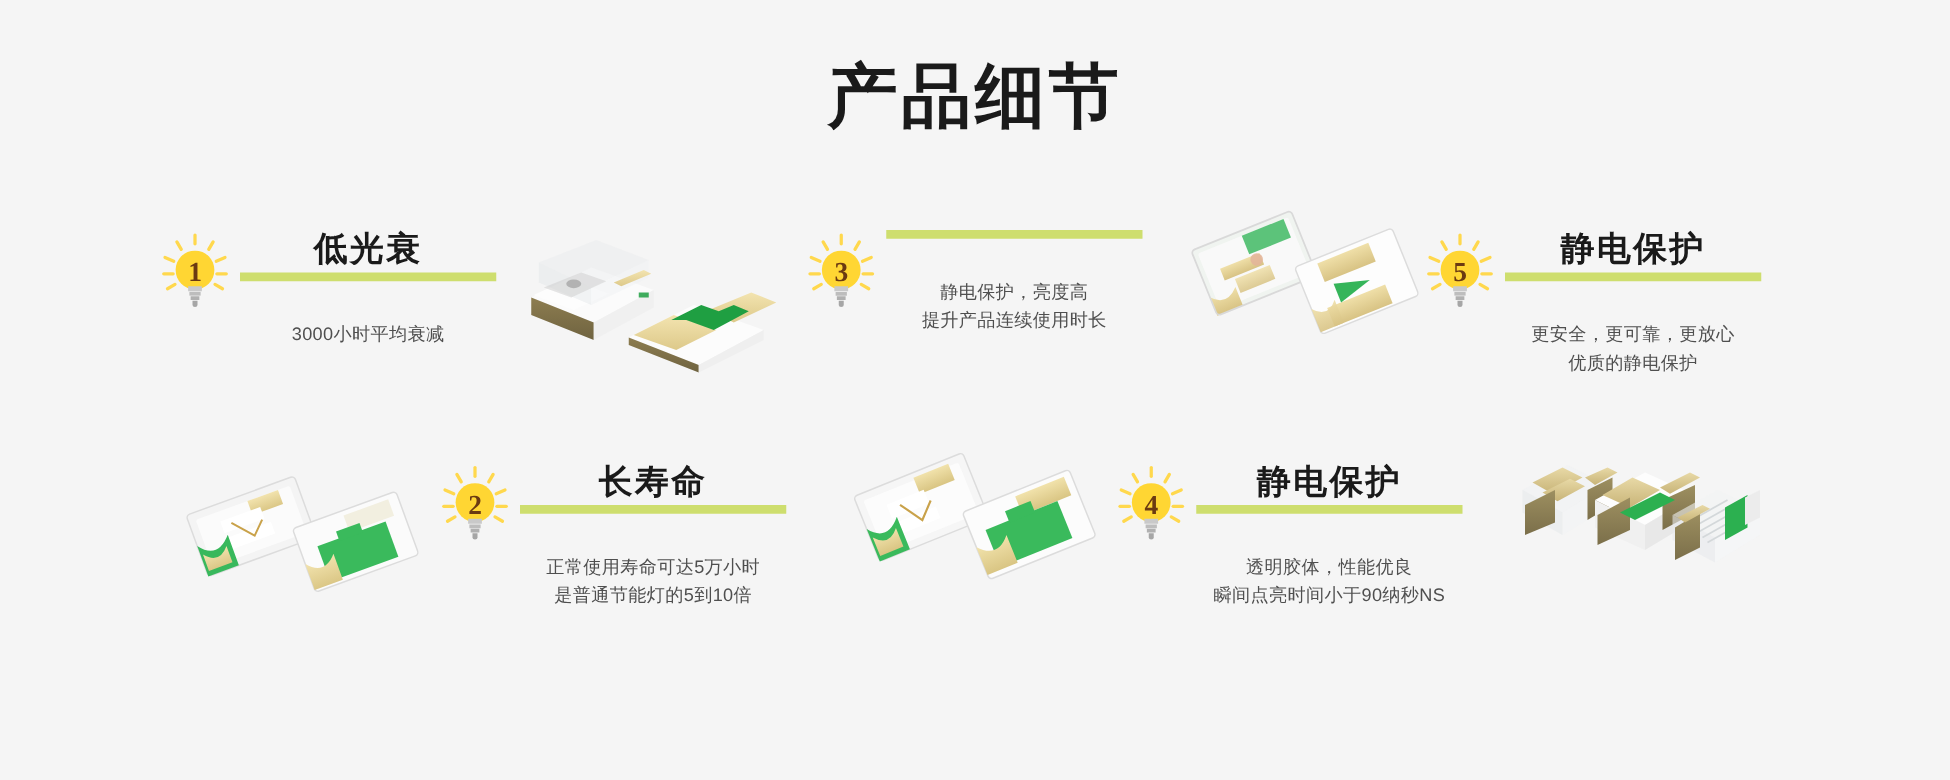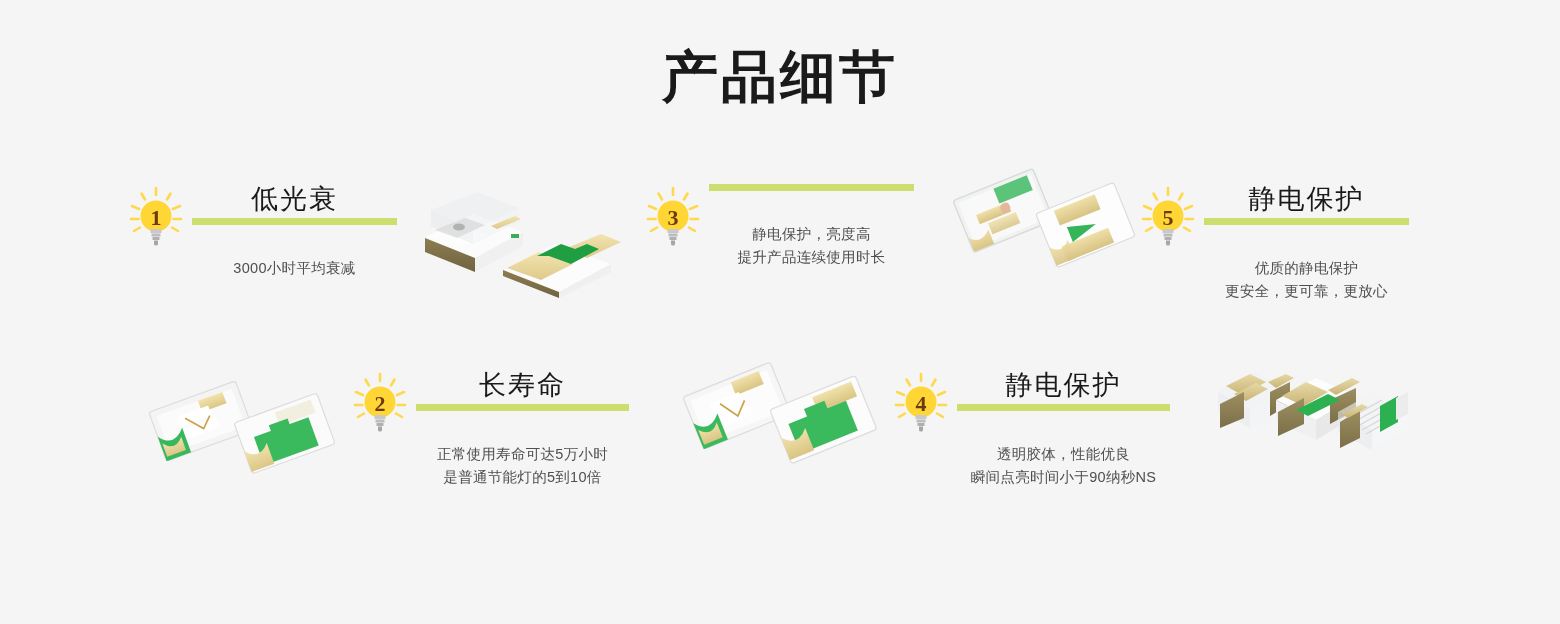--- a/index.html
+++ b/index.html
@@ -49,21 +49,21 @@
     margin-top: 4px;
   }
   .bulb-svg { display: block; }
 
   .feature-body {
     position: relative;
     padding-left: 8px;
   }
   .feature-title {
     font-size: 27px;
-    font-weight: normal;
+    font-weight: bold;
     color: #1a1a1a;
     text-align: center;
     letter-spacing: 2px;
     line-height: 34px;
     padding: 0 10px;
   }
   .feature-rule {
     height: 7px;
     background: #cede6e;
     margin-top: 2px;
@@ -255,22 +255,22 @@
         <path d="M23.5 47.5 h9 v3 h-9 z" fill="#bdbdbd"></path>
         <path d="M24.5 51 h7 v3 h-7 z" fill="#b0b0b0"></path>
         <path d="M26 54.5 h4 v3.5 q0 1.5 -2 1.5 q-2 0 -2 -1.5 z" fill="#a6a6a6"></path>
         <text x="28" y="39" text-anchor="middle" font-family="Liberation Serif, serif" font-size="22" font-weight="bold" fill="#6b3a12">5</text>
       </svg>
     </div>
     <div class="feature-body">
       <div class="feature-title">静电保护</div>
       <div class="feature-rule"></div>
       <div class="feature-desc">
+        <span class="line">更安全，更可靠，更放心</span>
         <span class="line">优质的静电保护</span>
-        <span class="line">更安全，更可靠，更放心</span>
       </div>
     </div>
   </div>
 
   <div class="led-photo p1">
     <svg width="215" height="115" viewBox="0 0 215 115">
       <defs>
         <linearGradient id="goldA" x1="0" y1="0" x2="0" y2="1">
           <stop offset="0" stop-color="#f3e4b0"></stop>
             <stop offset="1" stop-color="#ddc98a"></stop>

